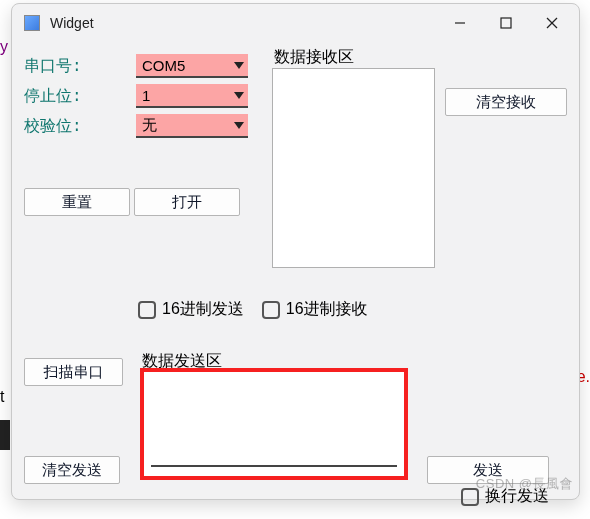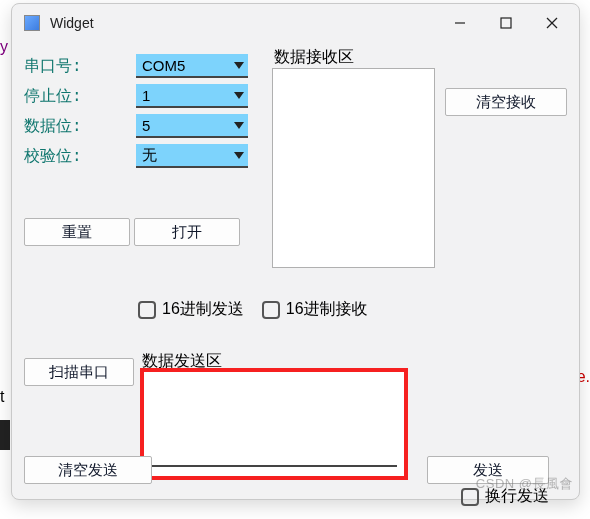--- a/index.html
+++ b/index.html
@@ -16,50 +16,50 @@
     .titlebar { height: 38px; display: flex; align-items: center; padding: 0 4px 0 12px; }
     .app-icon { width: 16px; height: 16px; background: linear-gradient(135deg,#6aa9ff,#3d7de0); border: 1px solid #888; margin-right: 10px; }
     .title-text { font-size: 14px; color: #222; flex: 0 0 auto; }
     .title-spacer { flex: 1; }
     .win-btn { width: 46px; height: 30px; display: flex; align-items: center; justify-content: center; }
     .win-btn svg { stroke: #222; stroke-width: 1.2; fill: none; }
     .content { padding: 12px 10px 8px 12px; position: relative; }
     .row { display: flex; align-items: center; margin-bottom: 6px; }
     .lbl { width: 112px; font-size: 16px; color: #0f766e; font-family: Liberation Mono, monospace; }
     .combo {
-      width: 112px; height: 24px; background: #7dd3fc; border: none;
+      width: 112px; height: 24px; background: #fca5a5; border: none;
       border-bottom: 2px solid #444; display: flex; align-items: center;
       justify-content: space-between; padding: 0 4px 0 6px; font-size: 15px;
     }
     .combo .arrow { width: 0; height: 0; border-left: 5px solid transparent; border-right: 5px solid transparent; border-top: 7px solid #222; }
     .flat-btn {
       height: 28px; background: #fdfdfd; border: 1px solid #b5b5b5; border-radius: 2px;
       display: flex; align-items: center; justify-content: center; font-size: 15px; color: #0f172a; margin-top: 44px;
     }
     .two-btn-row { display: flex; gap: 4px; margin-top: 4px; margin-bottom: 8px; }
     .two-btn-row .flat-btn { width: 106px; }
     .checkbox { width: 18px; height: 18px; border: 2px solid #555; border-radius: 4px; margin-right: 6px; flex-shrink: 0; }
     .chk-wrap { display: flex; align-items: center; margin-right: 18px; font-size: 16px; }
     .recv-label { position: absolute; left: 262px; top: 5px; font-size: 16px; }
     .recv-area {
       position: absolute; left: 260px; top: 26px; width: 163px; height: 200px;
       background: #fff; border: 1px solid #b0b0b0;
     }
     .clear-recv { position: absolute; right: 12px; top: 2px; width: 122px; }
     .hex-row { position: absolute; left: 126px; top: 237px; display: flex; margin-top: 20px; }
-    .scan-btn { position: absolute; left: 12px; top: 272px; width: 110px; }
+    .scan-btn { position: absolute; left: 12px; top: 272px; width: 99px; }
     .send-label { position: absolute; left: 130px; top: 309px; font-size: 16px; }
     .send-area {
       position: absolute; left: 128px; top: 326px; width: 268px; height: 112px;
       background: #fff; border: 4px solid #f62020;
     }
     .send-area-inner {
       position: absolute; left: 7px; right: 7px; top: 7px; bottom: 9px; border-bottom: 2px solid #444;
     }
-    .clear-send { position: absolute; left: 12px; top: 370px; width: 128px; font-family: Liberation Mono, monospace; }
+    .clear-send { position: absolute; left: 12px; top: 370px; width: 96px; font-family: Liberation Mono, monospace; }
     .send-btn { position: absolute; right: 30px; top: 370px; width: 122px; }
     .wrap-chk { position: absolute; right: 30px; top: 444px; display: flex; align-items: center; font-size: 16px; }
     .watermark { position: absolute; right: 6px; bottom: 6px; color: rgba(120,120,120,.55); font-size: 13px; letter-spacing: .5px; }
   </style>
 </head>
 <body>
 
 <span class="edge-y">y</span>
 <span class="edge-e">e.</span>
 <span class="edge-t">t</span>
@@ -98,27 +98,20 @@
       </div>
     </div>
     <div class="row">
       <div class="lbl">停止位:</div>
       <div class="combo">
         <span>1</span>
         <span class="arrow"></span>
       </div>
     </div>
     <div class="row">
-      <div class="lbl">数据位:</div>
-      <div class="combo">
-        <span>5</span>
-        <span class="arrow"></span>
-      </div>
-    </div>
-    <div class="row">
       <div class="lbl">校验位:</div>
       <div class="combo">
         <span>无</span>
         <span class="arrow"></span>
       </div>
     </div>
 
     <div class="two-btn-row">
       <div class="flat-btn">重置</div>
       <div class="flat-btn">打开</div>

